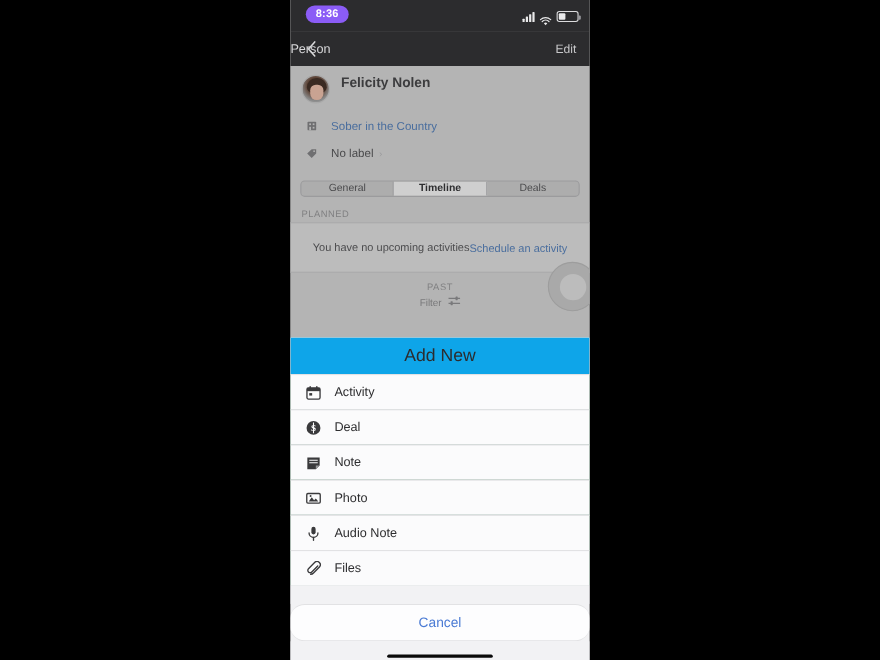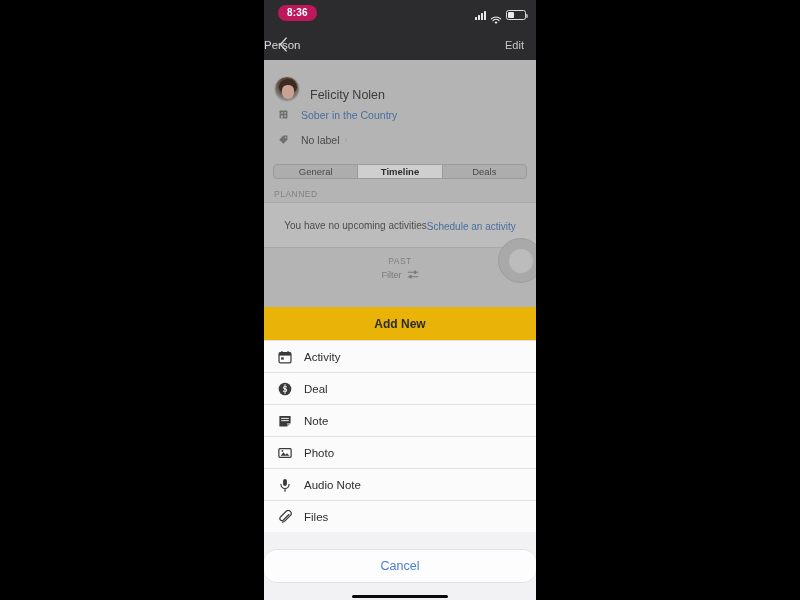--- a/index.html
+++ b/index.html
@@ -18,21 +18,21 @@
     overflow: hidden;
   }
 
   
   .statusbar {
     position: absolute; top: 0; left: 0; width: 272px; height: 29px;
     background: #2c2c2e;
   }
   .time-pill {
     position: absolute; left: 14px; top: 5px;
-    background: #be185d; color: #fff;
+    background: #8b5cf6; color: #fff;
     font-size: 10px; font-weight: bold;
     padding: 2px 9px 3px; border-radius: 9px;
     line-height: 11px; letter-spacing: 0.2px; text-align: center;
   }
   .status-icons {
     position: absolute; right: 10px; top: 9px;
     display: flex; align-items: flex-end; gap: 4px; height: 11px;
   }
   .signal { display: flex; align-items: flex-end; gap: 1px; height: 9px; }
   .signal i { display: block; width: 2px; background: #e9e9ea; border-radius: 0.5px; }
@@ -64,21 +64,21 @@
   .nav-edit {
     position: absolute; right: 12px; color: #c8c8ca; font-size: 11px;
   }
 
   
   .content {
     position: absolute; top: 60px; left: 0; width: 272px; height: 247px;
     background: #b4b4b4;
   }
   .person-card { padding: 8px 0 6px; }
-  .person-row { display: flex; align-items: flex-end; padding: 0 10px; height: 34px; }
+  .person-row { display: flex; align-items: flex-start; padding: 0 10px; height: 34px; font-weight: bold; }
   .avatar {
     width: 26px; height: 26px; border-radius: 50%;
     background: radial-gradient(circle at 50% 38%, #7a5a4a 0%, #5d4336 40%, #8a8a8a 70%, #b0b0b0 100%);
     overflow: hidden; flex: 0 0 auto; position: relative;
     border: 0.5px solid #aaa;
   }
   .avatar::before {
     content: ""; position: absolute; left: 4px; top: 2px; width: 18px; height: 13px;
     background: #3a2a22; border-radius: 9px 9px 5px 5px;
   }
@@ -140,22 +140,22 @@
   .fab-inner { width: 24px; height: 24px; border-radius: 50%; background: #bcbcbc; }
 
   
   .sheet {
     position: absolute; left: 0; top: 307px; width: 272px; height: 293px;
     background: #f2f2f4;
   }
   .sheet-card { background: #f7f7f8; }
   .sheet-title {
     height: 33px; display: flex; align-items: center; justify-content: center;
-    font-size: 12px; font-weight: bold; color: #2c2c2e;
-    background: #eab308;
+    font-size: 16px; font-weight: normal; color: #2c2c2e;
+    background: #0ea5e9;
   }
   .sheet-list { background: #14532d; }
   .sheet-item {
     height: 32px; display: flex; align-items: center;
     padding-left: 12px; border-top: 0.5px solid #e2e2e4;
     background: #fbfbfc;
   }
   .sheet-item:first-child { border-top: 0.5px solid #e2e2e4; }
   .item-icon {
     width: 17px; height: 17px; display: flex; align-items: center; justify-content: center;

